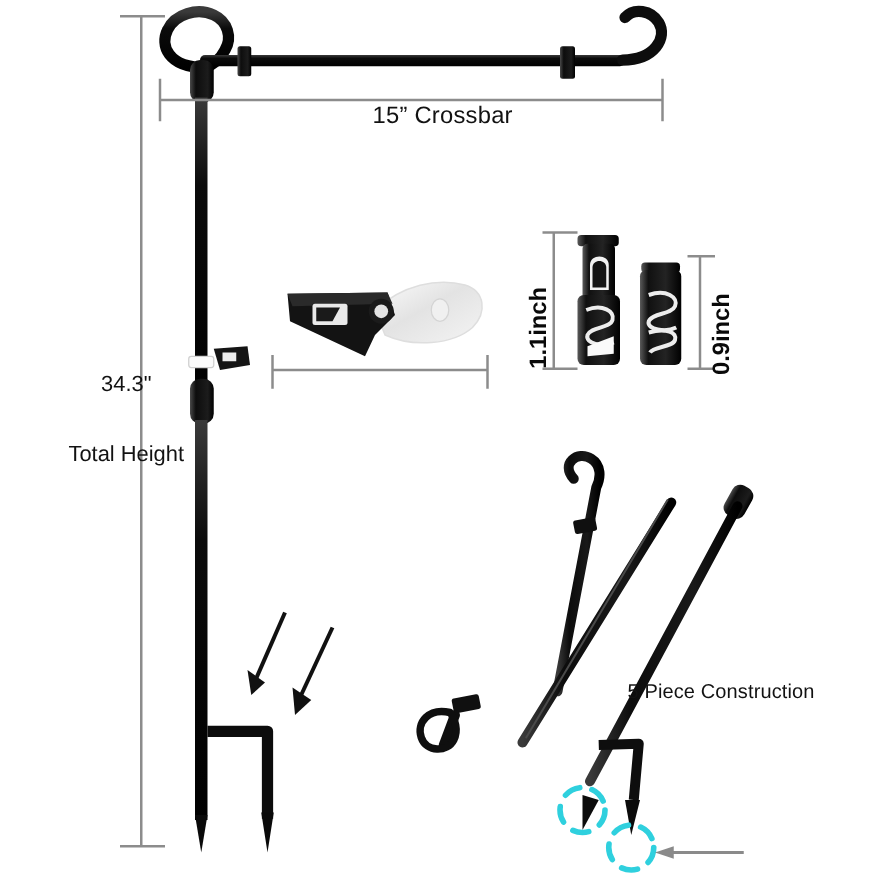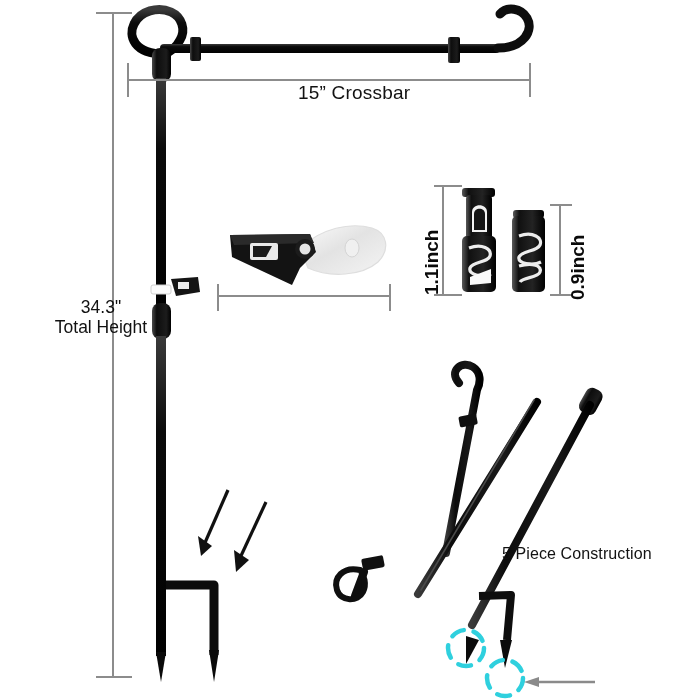--- a/index.html
+++ b/index.html
@@ -37,21 +37,21 @@
     letter-spacing: 0.2px;
   }
   #lbl-height {
     left: 36px;
     top: 297px;
     font-size: 17.5px;
     text-align: center;
     width: 130px;
   }
   #lbl-height .h-num { display: block; }
-  #lbl-height .h-txt { display: block; }
+  #lbl-height .h-txt { display: block; margin-top: 36px; }
   #lbl-3piece {
     left: 502px;
     top: 545px;
     font-size: 16px;
     letter-spacing: 0.1px;
   }
   .vlbl {
     position: absolute;
     font-size: 19px;
     font-weight: bold;

